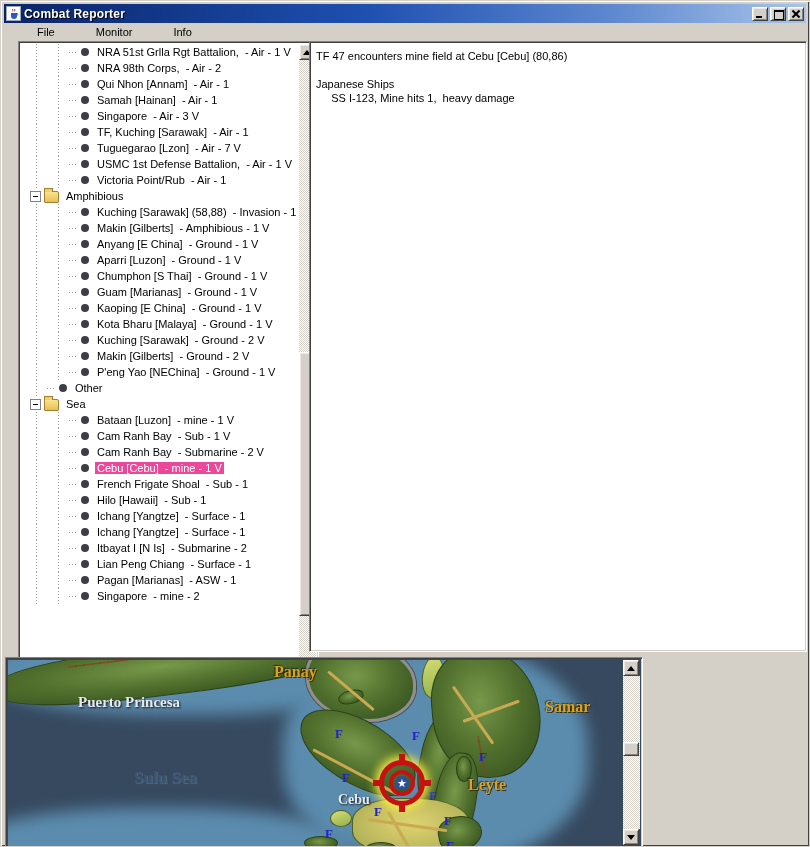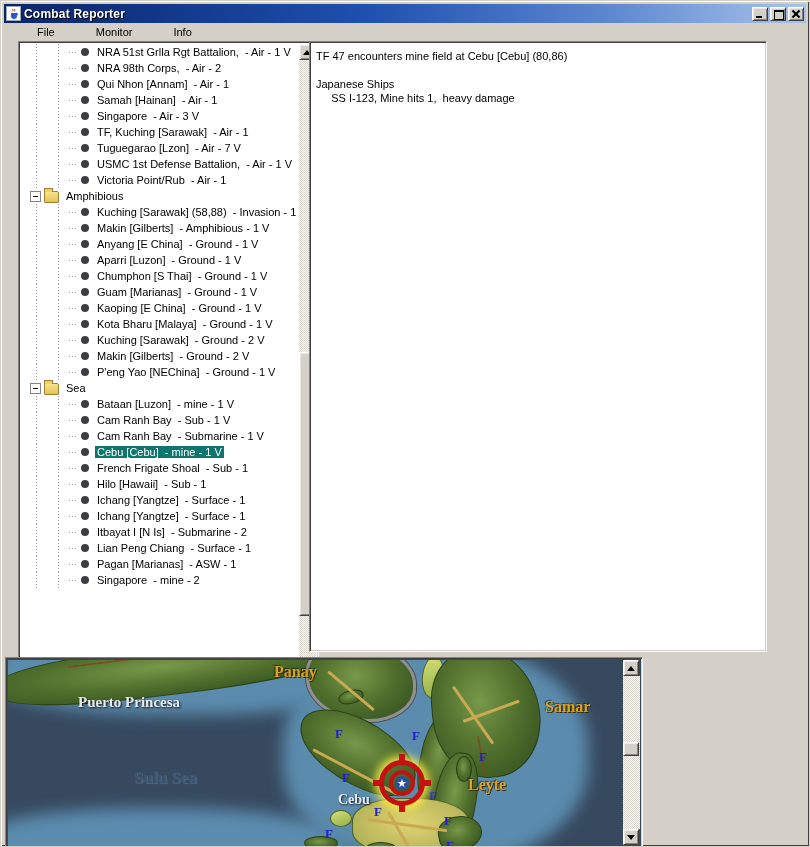--- a/index.html
+++ b/index.html
@@ -24,41 +24,41 @@
   .wbtn.cls::before,.wbtn.cls::after{content:"";position:absolute;left:2px;top:5px;width:10px;height:2px;background:#000;}
   .wbtn.cls::before{transform:rotate(45deg);} .wbtn.cls::after{transform:rotate(-45deg);}
   
   .menubar{position:absolute;left:3px;top:22px;right:3px;height:17px;background:#d4d0c8;
     display:flex;align-items:center;font-size:11px;color:#000;}
   .menu-item{padding:1px 8px;cursor:default;margin-left:25px;}
   
   .sunken{border:1px solid;border-color:#848284 #fff #fff #848284;
     box-shadow:inset 1px 1px 0 #404040, inset -1px -1px 0 #d4d0c8;}
   .tree-panel{position:absolute;left:4px;top:40px;width:301px;height:763px;background:#fff;margin-left:13px;}
-  .report-panel{position:absolute;left:308px;top:40px;width:458px;height:611px;background:#fff;overflow:hidden;}
+  .report-panel{position:absolute;left:308px;top:40px;width:498px;height:611px;background:#fff;overflow:hidden;}
   .report-panel pre{margin:0;padding:7px 6px;font-family:"Liberation Sans",sans-serif;
     font-size:11px;line-height:14px;white-space:pre;color:#000;}
   
   .tree-view{position:absolute;left:2px;top:2px;right:19px;bottom:19px;overflow:hidden;background:#fff;padding-left:4px;}
   .tree-row{height:16px;display:flex;align-items:center;white-space:pre;font-size:11px;color:#000;overflow:hidden;}
   .guide{width:22px;height:16px;flex:none;
     background-image:repeating-linear-gradient(to bottom,#9a9a9a 0 1px,transparent 1px 3px);
     background-size:1px 16px;background-position:11px 0;background-repeat:no-repeat;}
   .conn{width:9px;height:16px;flex:none;margin-right:3px;
     background-image:repeating-linear-gradient(to right,#9a9a9a 0 1px,transparent 1px 3px);
     background-size:9px 1px;background-position:0 8px;background-repeat:no-repeat;}
   .bullet{width:8px;height:8px;background:#3d3d46;border-radius:50%;flex:none;margin-right:6px;}
   .expander{width:11px;height:11px;background:#fff;border:1px solid #848284;flex:none;margin:0 3px 0 5px;position:relative;}
   .expander::after{content:"";position:absolute;left:2px;right:2px;top:4px;height:1px;background:#000;}
   .folder{width:15px;height:12px;background:linear-gradient(#f8e48e,#e6c055);border:1px solid #a08030;
     border-radius:1px 2px 1px 1px;flex:none;margin-right:5px;position:relative;margin-top:1px;}
   .folder::before{content:"";position:absolute;top:-4px;left:-1px;width:7px;height:3px;background:#f0d067;
     border:1px solid #a08030;border-bottom:none;}
   .tlabel{padding:0 2px;}
-  .tree-row.sel .tlabel{background:#0f766e;color:#fff;}
+  .tree-row.sel .tlabel{background:#ec4899;color:#fff;}
   
   .track{background:#fff;background-image:conic-gradient(#d6d2ca 25%,#fff 0 50%,#d6d2ca 0 75%,#fff 0);
     background-size:2px 2px;}
   .vscroll{position:absolute;width:17px;}
   .tree-vscroll{right:2px;top:2px;bottom:19px;}
   .map-vscroll{right:2px;top:2px;bottom:2px;}
   .hscroll{position:absolute;left:2px;right:19px;bottom:2px;height:17px;}
   .sbtn{position:absolute;width:16px;height:16px;background:#d4d0c8;border:1px solid;
     border-color:#fff #404040 #404040 #fff;box-shadow:inset 1px 1px 0 #ece9e2,inset -1px -1px 0 #848284;
     display:flex;align-items:center;justify-content:center;}
@@ -142,24 +142,25 @@
         <div class="tree-row"><span class="guide"></span><span class="guide"></span><span class="conn"></span><span class="bullet"></span><span class="tlabel">Makin [Gilberts]  - Amphibious - 1 V</span></div>
         <div class="tree-row"><span class="guide"></span><span class="guide"></span><span class="conn"></span><span class="bullet"></span><span class="tlabel">Anyang [E China]  - Ground - 1 V</span></div>
         <div class="tree-row"><span class="guide"></span><span class="guide"></span><span class="conn"></span><span class="bullet"></span><span class="tlabel">Aparri [Luzon]  - Ground - 1 V</span></div>
         <div class="tree-row"><span class="guide"></span><span class="guide"></span><span class="conn"></span><span class="bullet"></span><span class="tlabel">Chumphon [S Thai]  - Ground - 1 V</span></div>
         <div class="tree-row"><span class="guide"></span><span class="guide"></span><span class="conn"></span><span class="bullet"></span><span class="tlabel">Guam [Marianas]  - Ground - 1 V</span></div>
         <div class="tree-row"><span class="guide"></span><span class="guide"></span><span class="conn"></span><span class="bullet"></span><span class="tlabel">Kaoping [E China]  - Ground - 1 V</span></div>
         <div class="tree-row"><span class="guide"></span><span class="guide"></span><span class="conn"></span><span class="bullet"></span><span class="tlabel">Kota Bharu [Malaya]  - Ground - 1 V</span></div>
         <div class="tree-row"><span class="guide"></span><span class="guide"></span><span class="conn"></span><span class="bullet"></span><span class="tlabel">Kuching [Sarawak]  - Ground - 2 V</span></div>
         <div class="tree-row"><span class="guide"></span><span class="guide"></span><span class="conn"></span><span class="bullet"></span><span class="tlabel">Makin [Gilberts]  - Ground - 2 V</span></div>
         <div class="tree-row"><span class="guide"></span><span class="guide"></span><span class="conn"></span><span class="bullet"></span><span class="tlabel">P'eng Yao [NEChina]  - Ground - 1 V</span></div>
+        <div class="tree-row"><span class="guide"></span><span class="conn"></span><span class="bullet"></span><span class="tlabel">Other</span></div>
         <div class="tree-row"><span class="expander"></span><span class="folder"></span><span class="tlabel">Sea</span></div>
         <div class="tree-row"><span class="guide"></span><span class="guide"></span><span class="conn"></span><span class="bullet"></span><span class="tlabel">Bataan [Luzon]  - mine - 1 V</span></div>
         <div class="tree-row"><span class="guide"></span><span class="guide"></span><span class="conn"></span><span class="bullet"></span><span class="tlabel">Cam Ranh Bay  - Sub - 1 V</span></div>
-        <div class="tree-row"><span class="guide"></span><span class="guide"></span><span class="conn"></span><span class="bullet"></span><span class="tlabel">Cam Ranh Bay  - Submarine - 1 V</span></div>
+        <div class="tree-row"><span class="guide"></span><span class="guide"></span><span class="conn"></span><span class="bullet"></span><span class="tlabel">Cam Ranh Bay  - Submarine - 2 V</span></div>
         <div class="tree-row sel"><span class="guide"></span><span class="guide"></span><span class="conn"></span><span class="bullet"></span><span class="tlabel">Cebu [Cebu]  - mine - 1 V</span></div>
         <div class="tree-row"><span class="guide"></span><span class="guide"></span><span class="conn"></span><span class="bullet"></span><span class="tlabel">French Frigate Shoal  - Sub - 1</span></div>
         <div class="tree-row"><span class="guide"></span><span class="guide"></span><span class="conn"></span><span class="bullet"></span><span class="tlabel">Hilo [Hawaii]  - Sub - 1</span></div>
         <div class="tree-row"><span class="guide"></span><span class="guide"></span><span class="conn"></span><span class="bullet"></span><span class="tlabel">Ichang [Yangtze]  - Surface - 1</span></div>
         <div class="tree-row"><span class="guide"></span><span class="guide"></span><span class="conn"></span><span class="bullet"></span><span class="tlabel">Ichang [Yangtze]  - Surface - 1</span></div>
         <div class="tree-row"><span class="guide"></span><span class="guide"></span><span class="conn"></span><span class="bullet"></span><span class="tlabel">Itbayat I [N Is]  - Submarine - 2</span></div>
         <div class="tree-row"><span class="guide"></span><span class="guide"></span><span class="conn"></span><span class="bullet"></span><span class="tlabel">Lian Peng Chiang  - Surface - 1</span></div>
         <div class="tree-row"><span class="guide"></span><span class="guide"></span><span class="conn"></span><span class="bullet"></span><span class="tlabel">Pagan [Marianas]  - ASW - 1</span></div>
         <div class="tree-row"><span class="guide"></span><span class="guide"></span><span class="conn"></span><span class="bullet"></span><span class="tlabel">Singapore  - mine - 2</span></div>
       </div>

